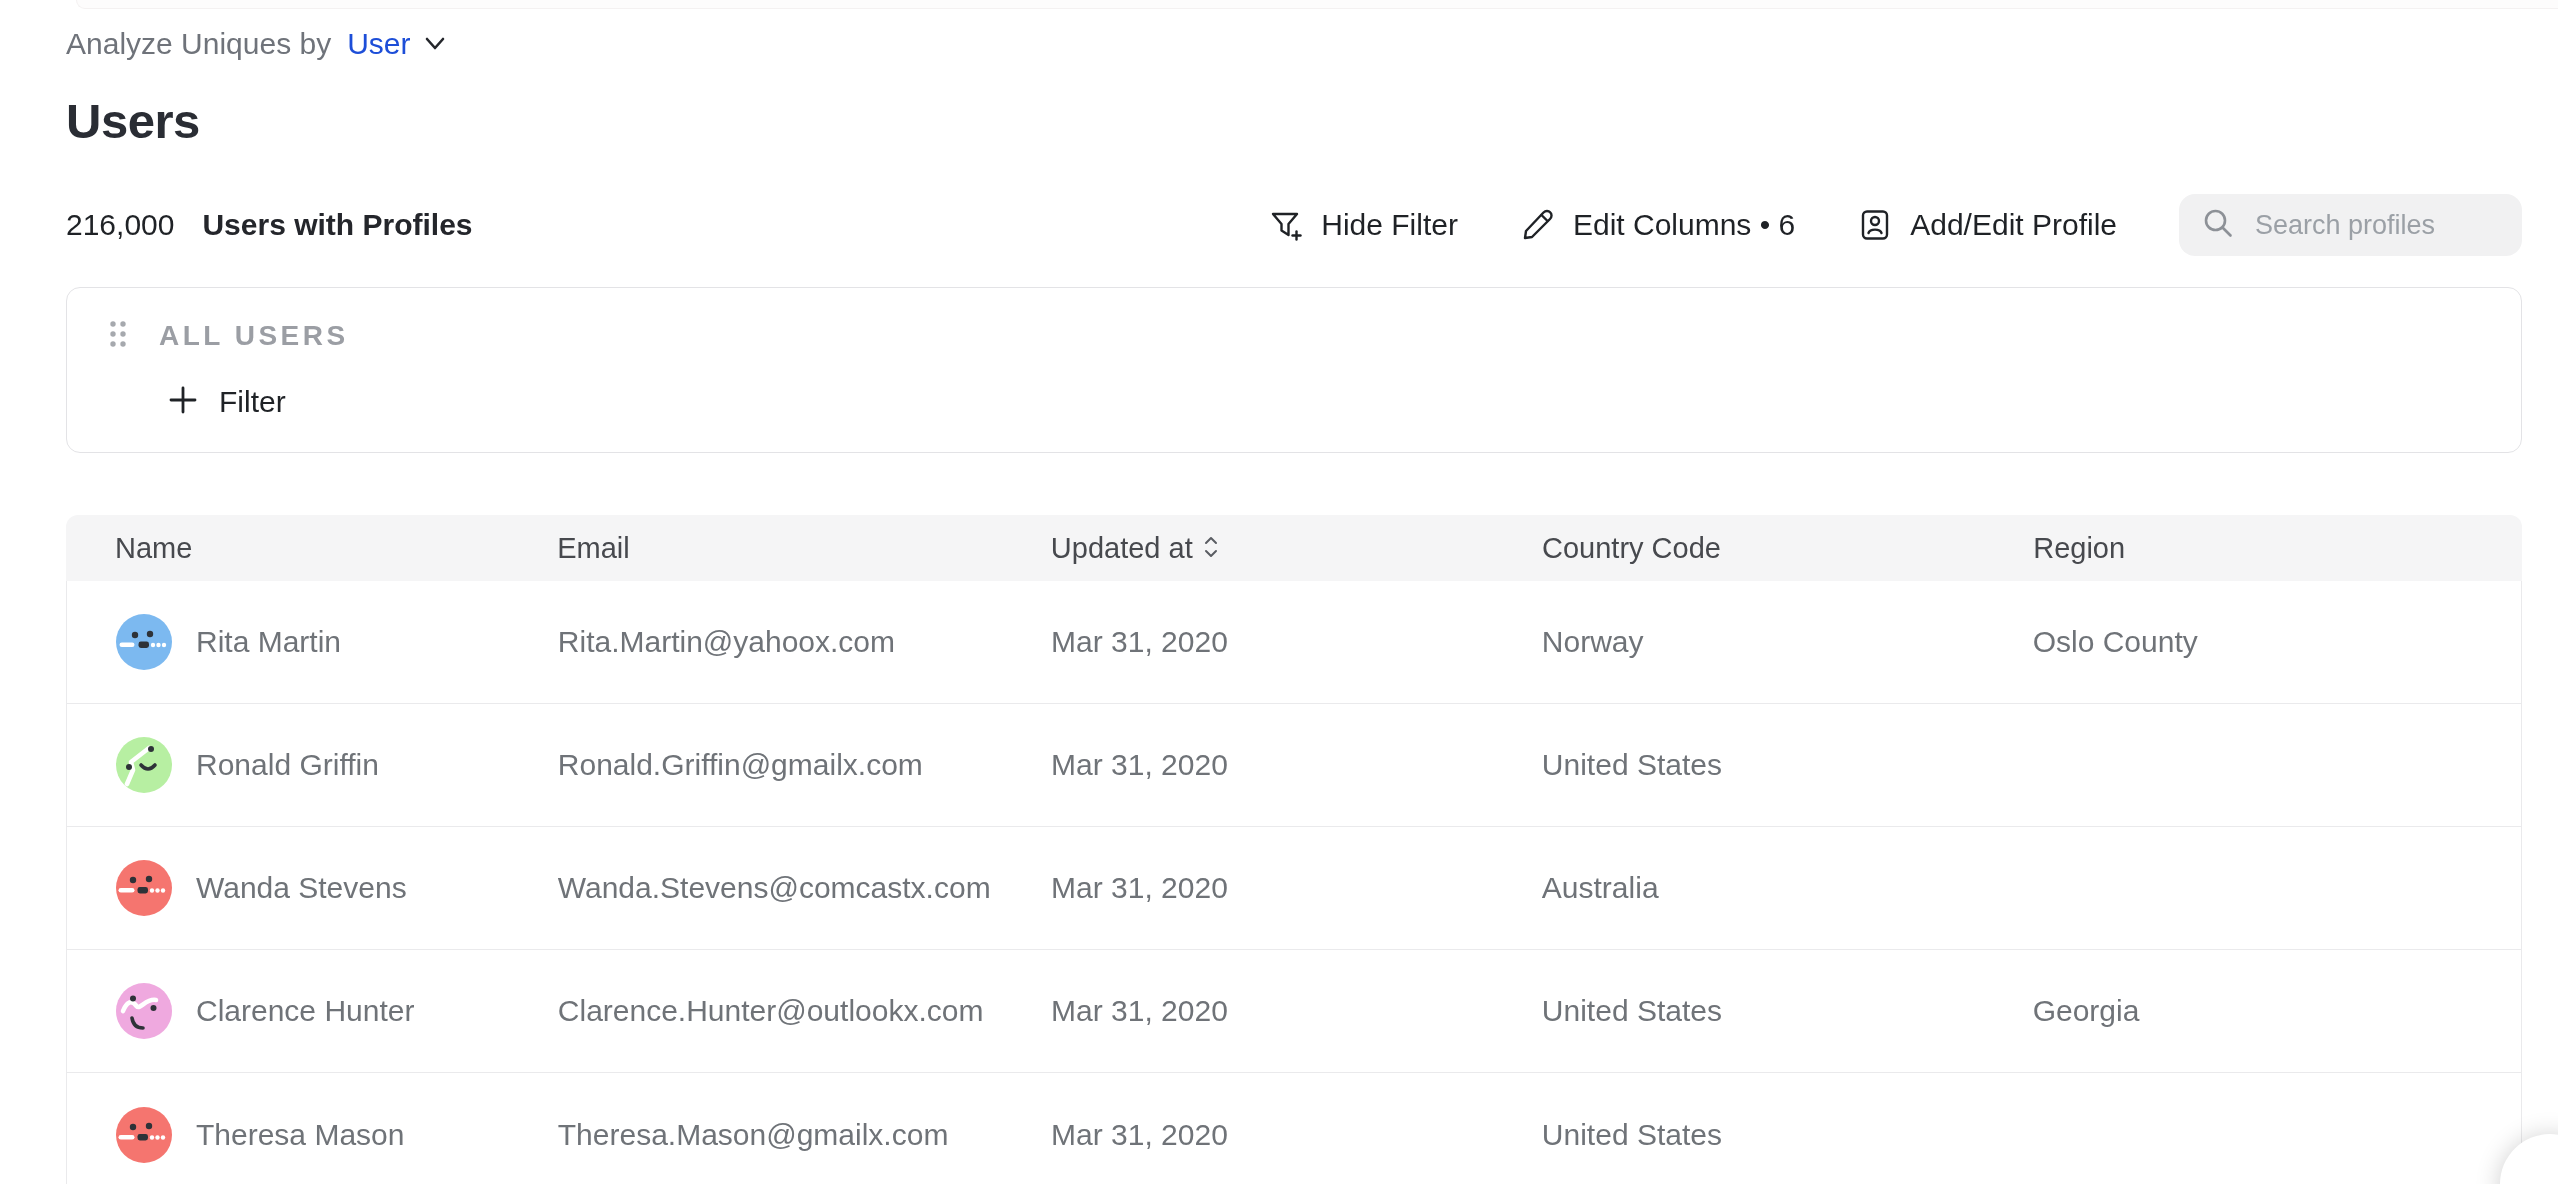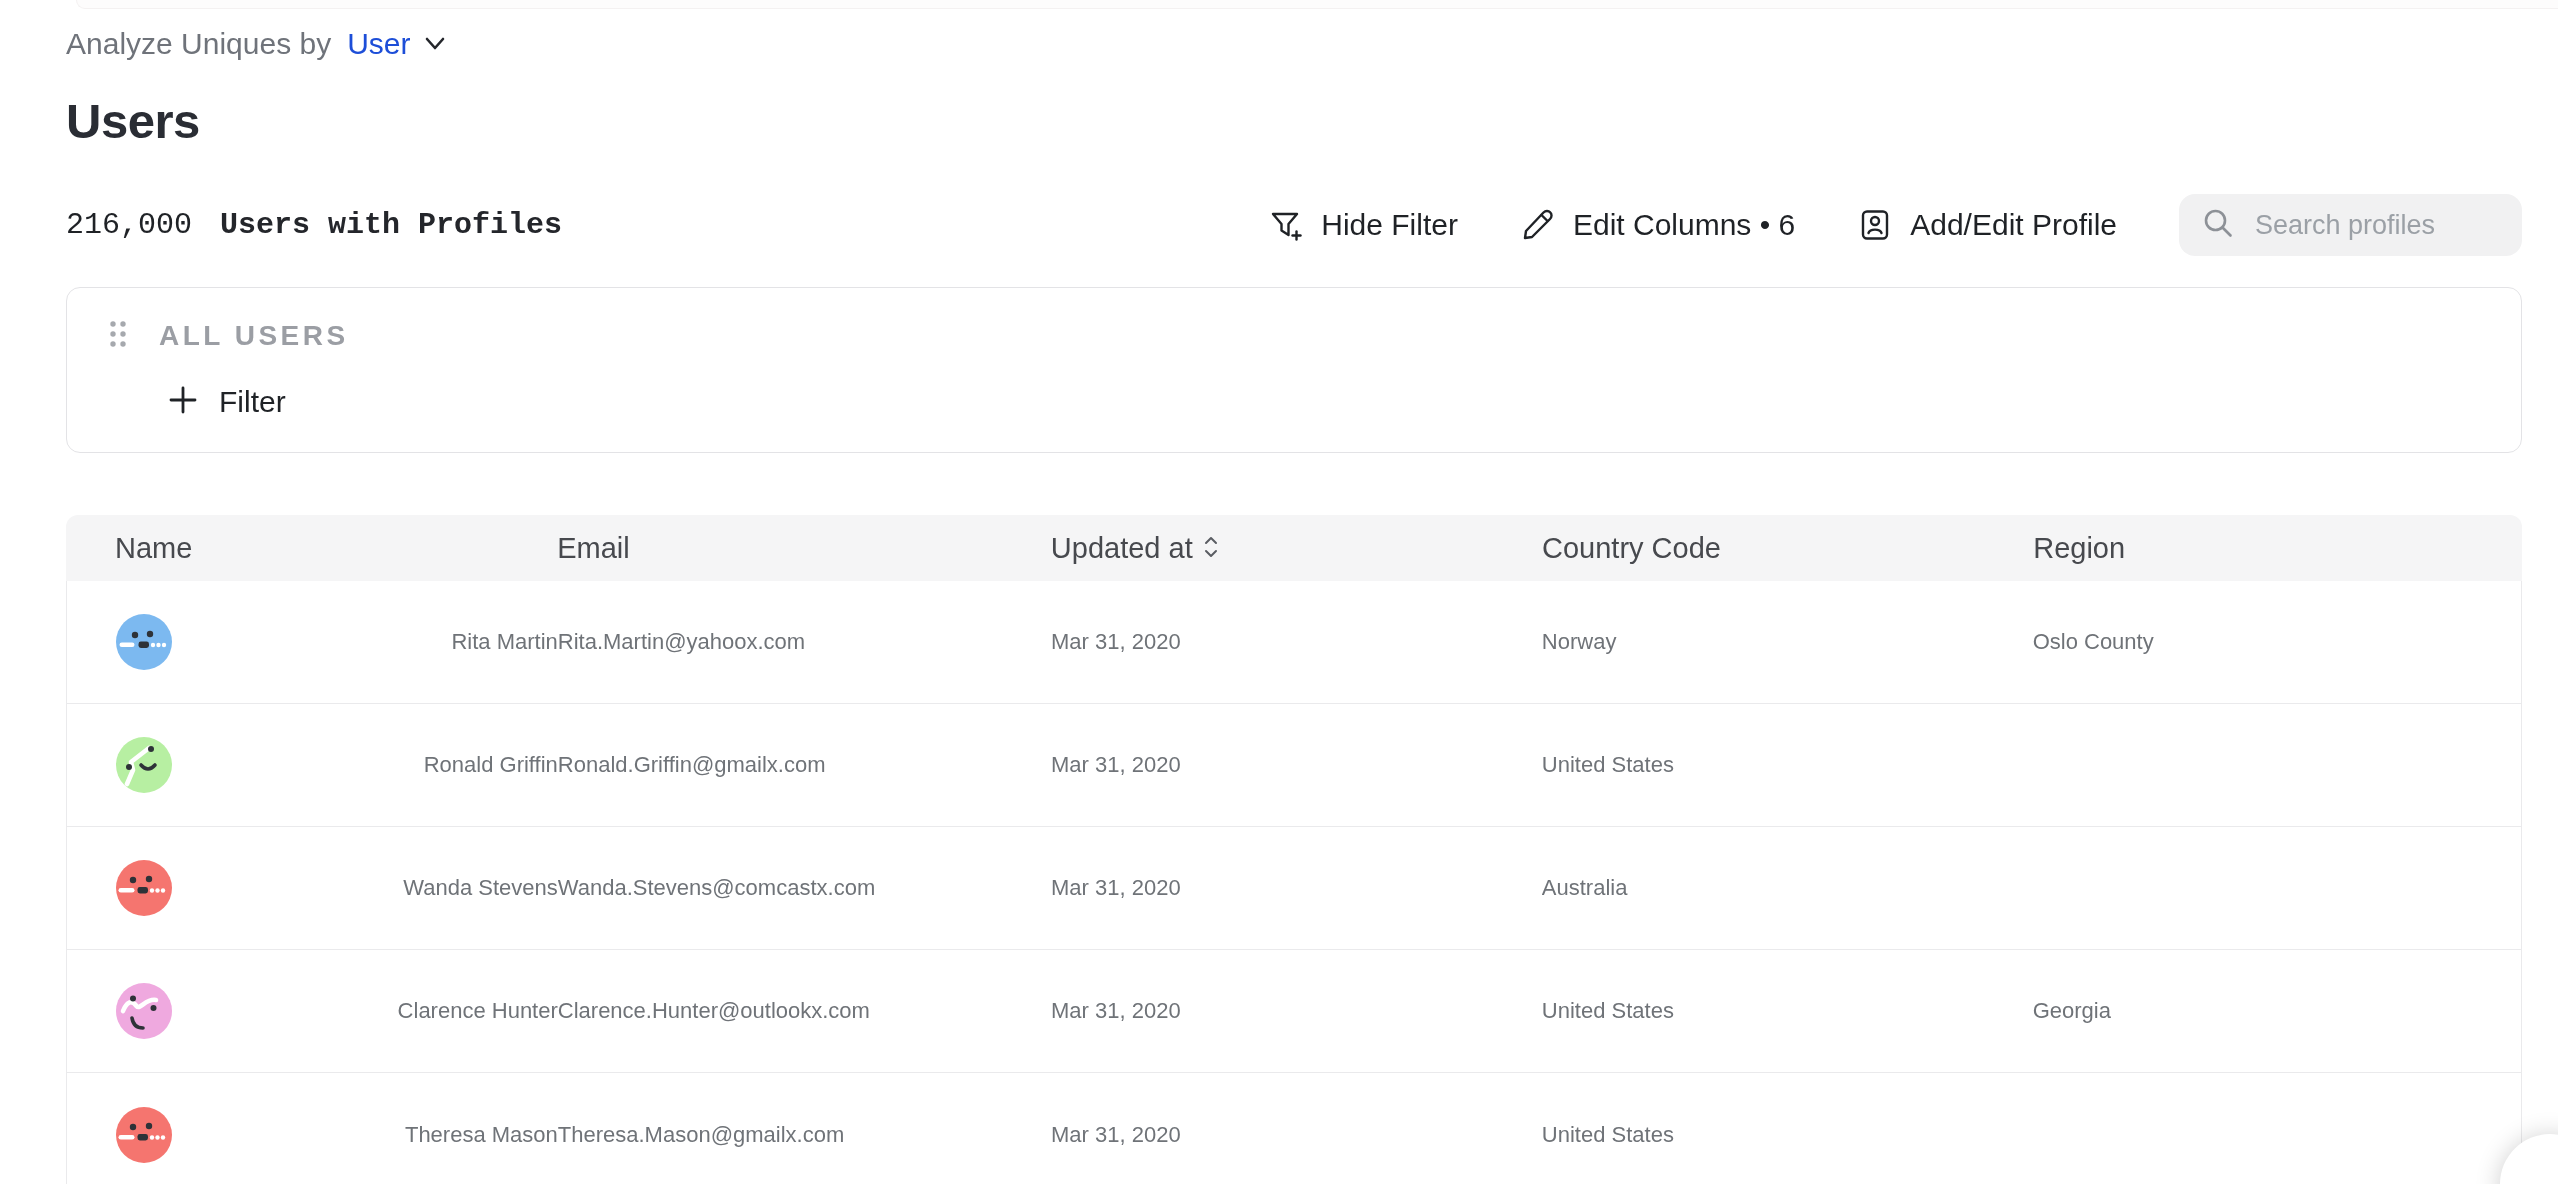--- a/index.html
+++ b/index.html
@@ -22,21 +22,21 @@
   .topbar .muted { color:#6f737a; }
   .topbar .value { color:#1d4ed8; font-weight:500; margin-left:16px; }
   .topbar .chev { margin-left:12px; display:flex; align-items:center; }
 
   h1.page-title {
     margin:30px 0 0 0; font-size:49px; line-height:58px; font-weight:700;
     color:#2a2d34; letter-spacing:-0.5px;
   }
 
   .statsbar { margin-top:40px; height:70px; display:flex; align-items:center; }
-  .stats-left { display:flex; align-items:baseline; font-size:30px;font-family:Liberation Mono, monospace; }
+  .stats-left { display:flex; align-items:baseline; font-size:30px; }
   .stats-count { font-weight:500; color:#1f2226; }
   .stats-label { font-weight:700; color:#24262b; margin-left:28px; }
   .toolbar { margin-left:auto; display:flex; align-items:center; gap:62px; }
   .tool-btn {
     display:flex; align-items:center; gap:17px; font-size:30px; font-weight:500;
     color:#1f2226; cursor:pointer; background:none; border:none; padding:0;
     font-family:inherit; white-space:nowrap;
   }
   .tool-btn svg { display:block; }
   .searchbox {
@@ -60,21 +60,21 @@
 
   .table { margin-top:62px; }
   .thead {
     height:66px; background:#f5f5f6; border-radius:12px 12px 0 0;
     display:flex; align-items:center;
   }
   .th { font-size:29px; color:#47494e; font-weight:400; display:flex; align-items:center; gap:10px; }
   .tbody { border-left:1px solid #eaeaec; border-right:1px solid #eaeaec; }
   .tr { height:123px; display:flex; align-items:center; border-bottom:1px solid #eaeaec; background:#fff; }
   .tr:last-child { border-bottom:none; }
-  .td { font-size:22px; color:#6f7378; overflow:hidden; white-space:nowrap;justify-content:space-between; }
+  .td { font-size:30px; color:#6f7378; overflow:hidden; white-space:nowrap; }
   .col-name    { width:20.0%; padding-left:49px; display:flex; align-items:center; }
   .col-email   { width:20.1%; }
   .col-updated { width:20.0%; }
   .col-country { width:20.0%; }
   .col-region  { width:19.9%; }
   .avatar { width:56px; height:56px; flex:0 0 56px; margin-right:24px; }
   .name-text { color:#6f7378; }
 
   .floating-launcher {
     position:absolute; right:-42px; bottom:-50px; width:100px; height:100px;

